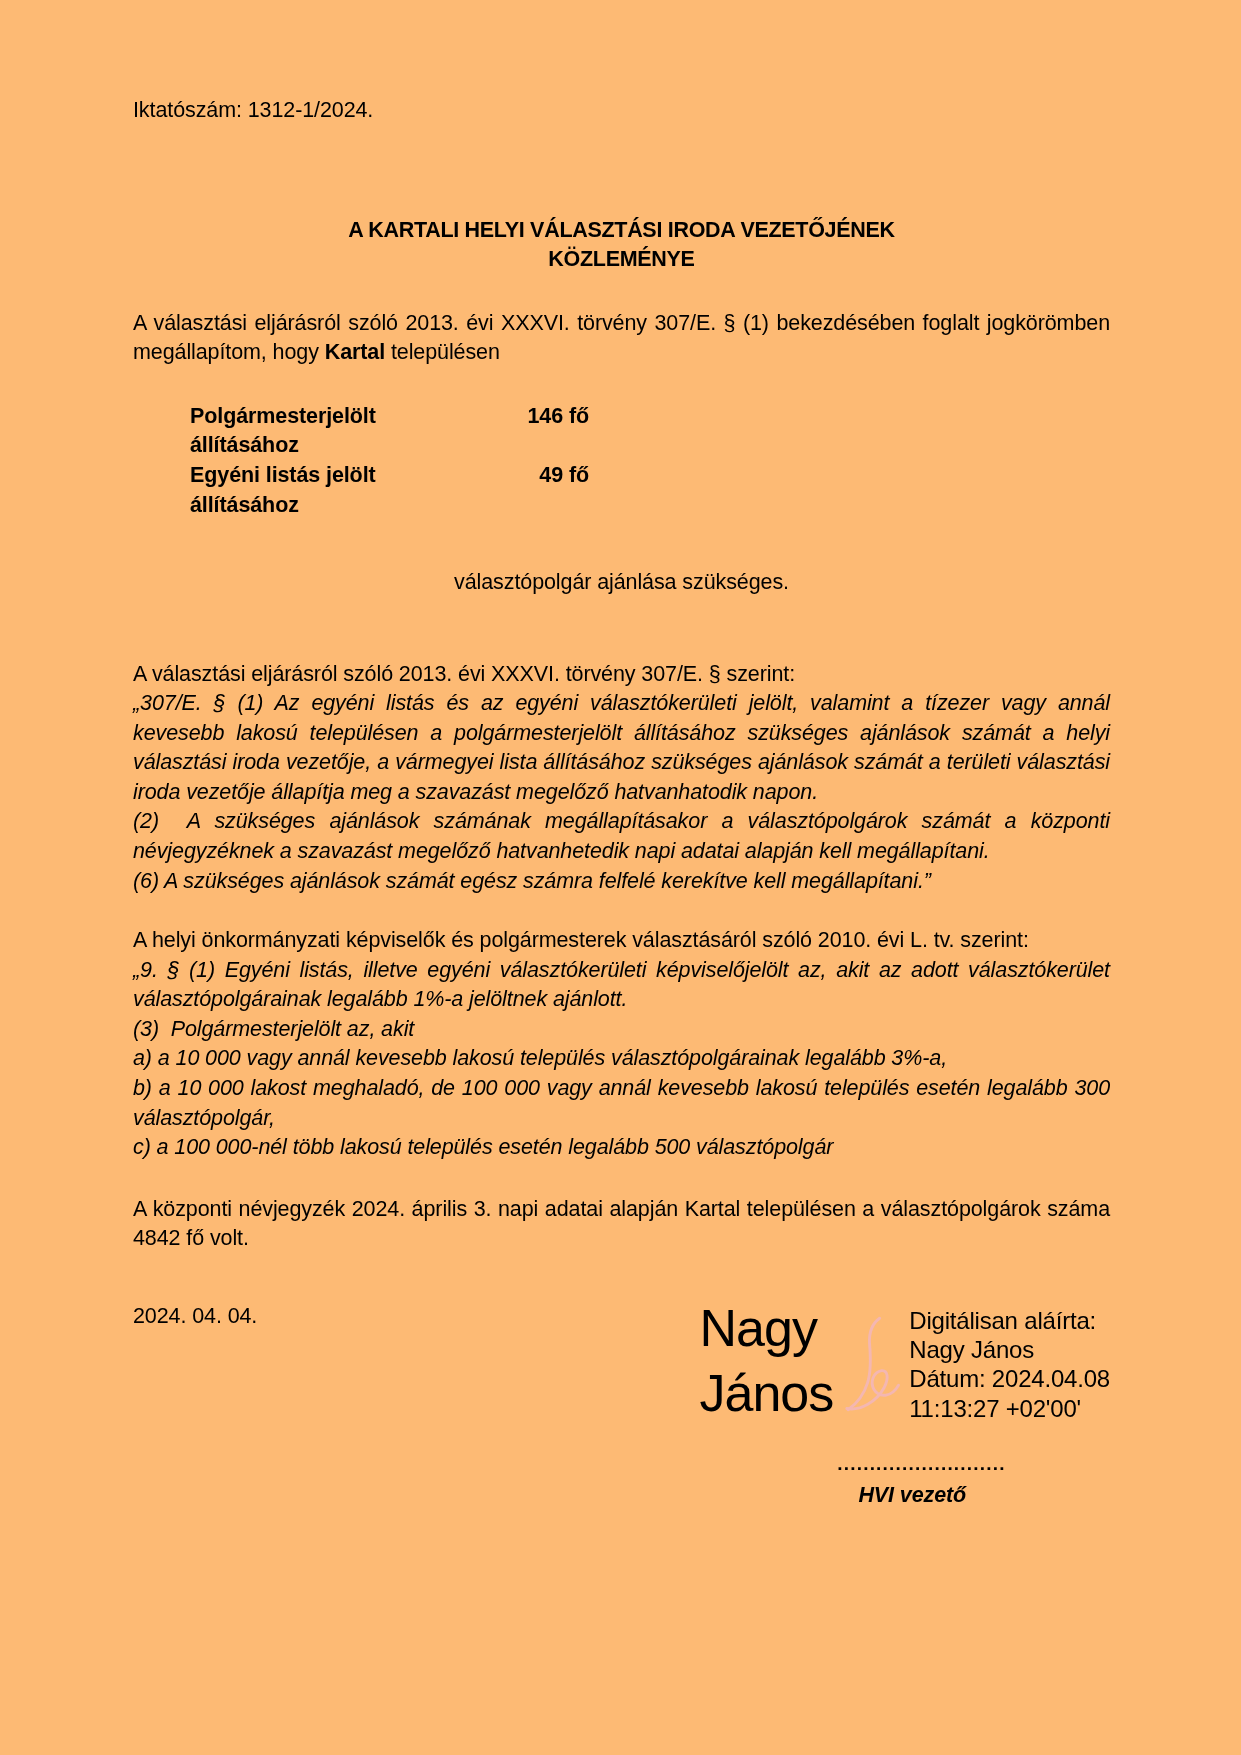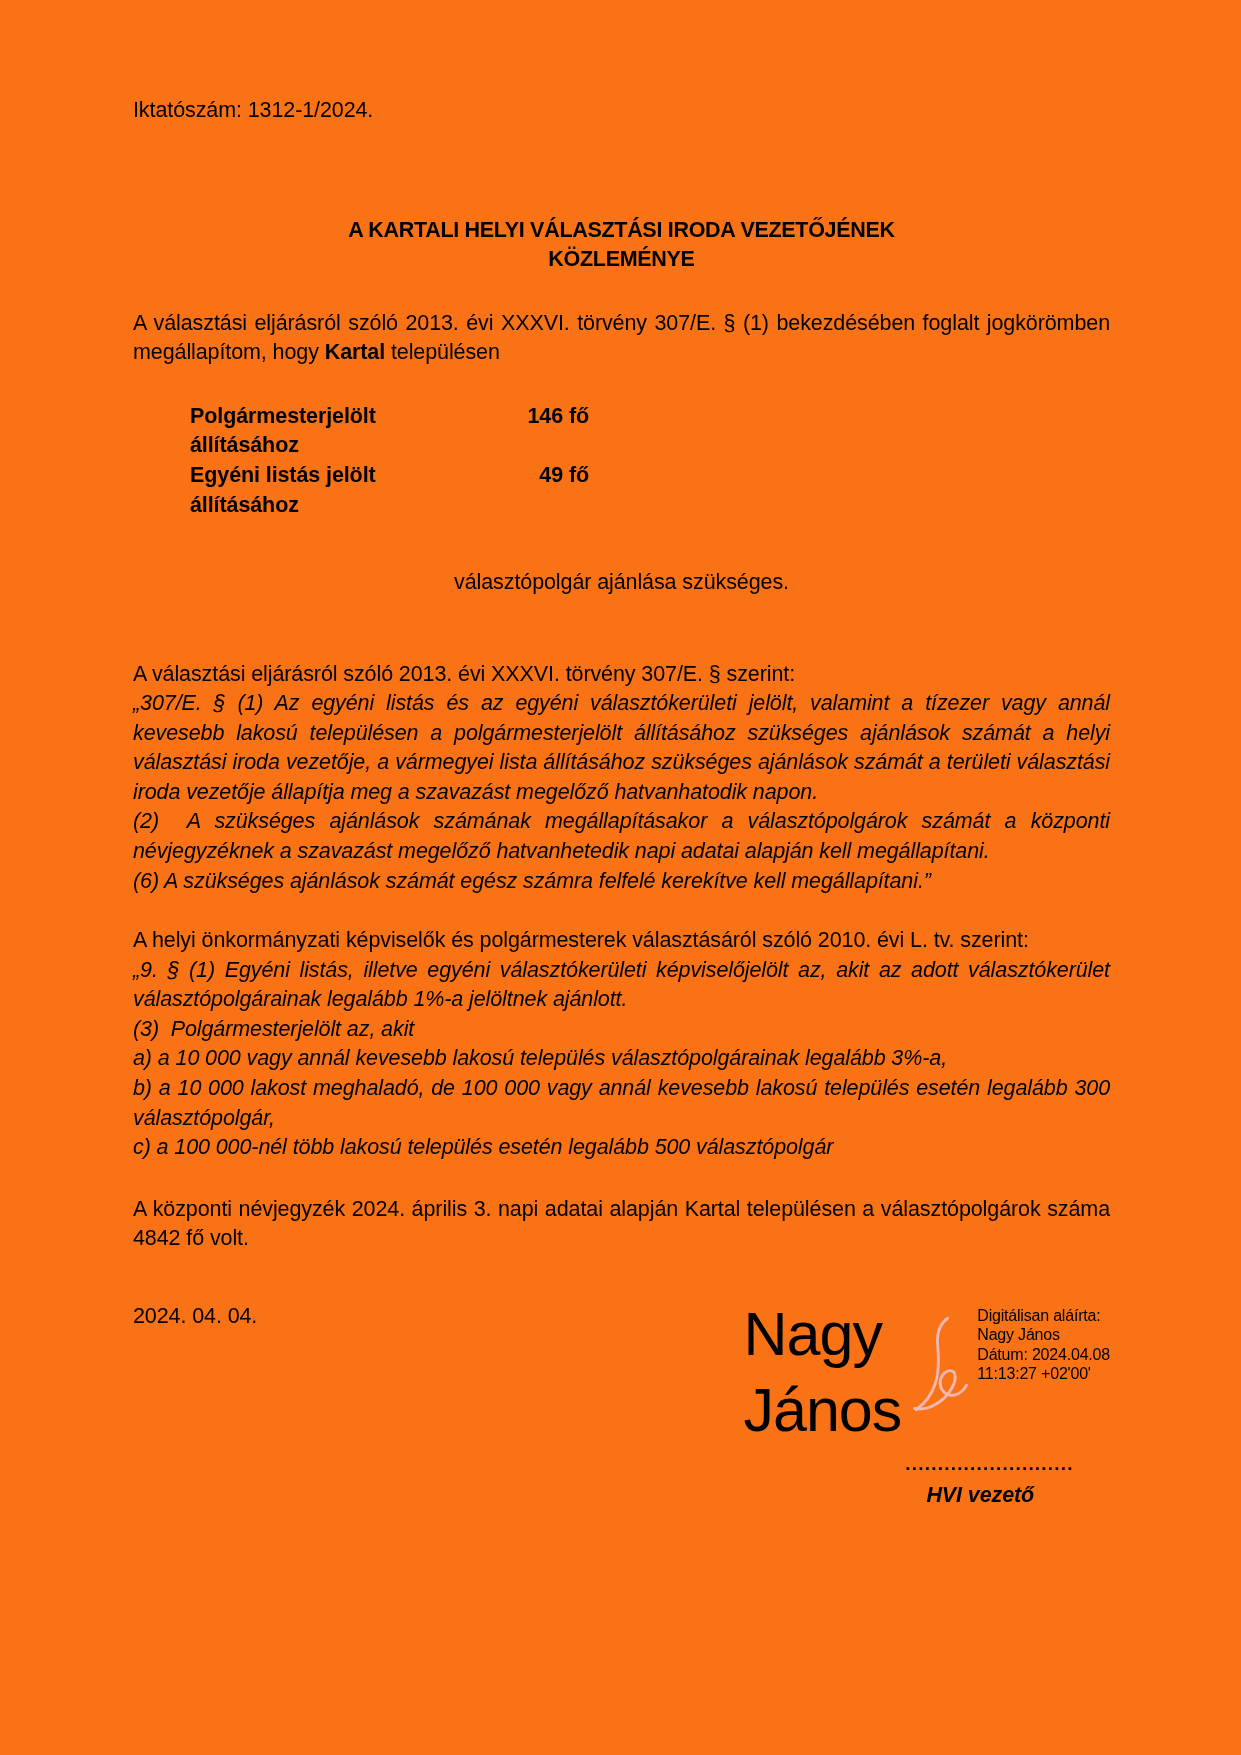--- a/index.html
+++ b/index.html
@@ -1,17 +1,17 @@
 <!DOCTYPE html>
 <html lang="hu"><head>
 <meta charset="utf-8">
 <style>
   html,body{margin:0;padding:0;background:#e8e8e8;}
   .page{
-    width:1241px;min-height:1755px;background:#f97316;box-sizing:border-box;
+    width:1241px;min-height:1755px;background:#fdba74;box-sizing:border-box;
     margin:0 auto;padding:96px 131px 80px 133px;
     font-family:"Liberation Sans",sans-serif;font-size:21.5px;line-height:1.375;
     color:#000;letter-spacing:-0.1px;position:relative;
   }
   p{margin:0;}
   .just{text-align:justify;}
   .ref{margin:0;}
   .title{margin-top:90px;text-align:center;font-weight:bold;letter-spacing:-0.3px;}
   .intro{margin-top:34px;}
   .quota{margin:34px 0 0 57px;font-weight:bold;}
@@ -20,25 +20,25 @@
   .qv{width:62px;text-align:right;}
   .suffrage{margin-top:48px;text-align:center;}
   .law-sec1{margin-top:62px;}
   .law-sec2{margin-top:30px;}
   .lawhead{margin:0;}
   .law{font-style:italic;text-align:justify;margin:0;}
   .closing{margin-top:32px;}
   .sig-row{margin-top:40px;display:flex;align-items:flex-start;}
   .sig-date{flex:0 0 auto;padding-top:8px;}
   .sig-block{margin-left:auto;display:flex;align-items:flex-start;}
-  .sig-name{font-size:61px;line-height:1.25;letter-spacing:-1px;white-space:nowrap;padding-top:2px;}
+  .sig-name{font-size:52px;line-height:1.25;letter-spacing:-1px;white-space:nowrap;padding-top:2px;}
   .sig-right{display:flex;flex-direction:column;}
   .sig-top{display:flex;align-items:flex-start;}
   .sig-swoosh{width:60px;height:152px;margin:-6px 6px 0 10px;flex:0 0 auto;}
-  .sig-details{font-size:16px;line-height:1.22;letter-spacing:-0.2px;padding-top:12px;white-space:nowrap;}
+  .sig-details{font-size:24px;line-height:1.22;letter-spacing:-0.2px;padding-top:12px;white-space:nowrap;}
   .sig-under{margin-top:14px;margin-left:4px;width:170px;}
   .dots{font-weight:bold;font-size:19px;letter-spacing:1.2px;line-height:1;white-space:nowrap;overflow:hidden;}
   .role{margin-top:8px;font-weight:bold;font-style:italic;text-align:center;width:150px;}
 </style>
 </head>
 <body>
 
 <div class="page">
 
   <p class="ref">Iktatószám: 1312-1/2024.</p>

